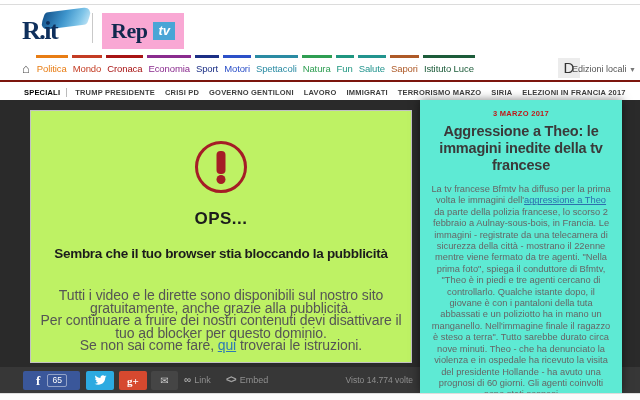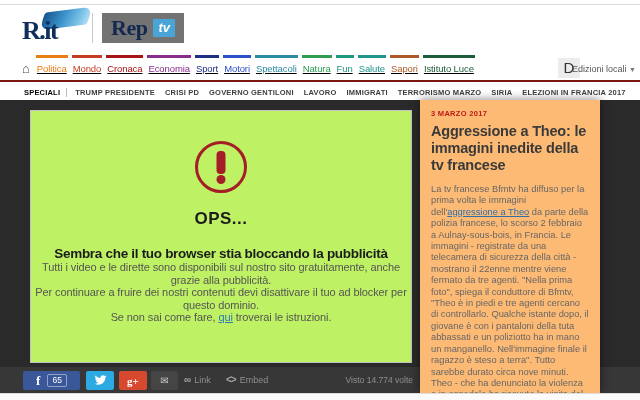--- a/index.html
+++ b/index.html
@@ -9,21 +9,21 @@
   
   .header { position:absolute; top:0; left:0; width:640px; height:55px; background:#fff; }
   .topline { position:absolute; top:4px; left:0; width:640px; height:1px; background:#dcdcdc; }
   .rit-logo { position:absolute; left:22px; top:9px; width:66px; height:40px; }
   .rit-brush { position:absolute; left:20px; top:1px; width:48px; height:17px;
     background:linear-gradient(100deg,#15558e,#3e95cc 45%,#7ec4e8 80%,#b8e0f4);
     transform:rotate(-7deg) skewX(-25deg); border-radius:3px 9px 3px 9px; }
   .rit-text { position:absolute; left:0; bottom:3px; font-family:"Liberation Serif", serif;
     font-weight:bold; font-size:26px; color:#0e2f5c; letter-spacing:-1.5px; }
   .logo-divider { position:absolute; left:92px; top:13px; width:1px; height:30px; background:#c9c9c9; }
-  .reptv { position:absolute; left:102px; top:13px; height:30px; background:#737373;
+  .reptv { position:absolute; left:102px; top:13px; height:36px; background:#f9a8d4;
     display:flex; align-items:center; padding:0 9px; }
   .reptv-rep { font-family:"Liberation Serif", serif; font-weight:bold; font-size:22px;
     color:#12284e; letter-spacing:-0.5px; }
   .reptv-tv { margin-left:6px; background:#49a5d6; color:#fff; font-style:italic;
     font-weight:bold; font-size:13px; padding:1px 5px 2px; }
 
   
   .nav { position:absolute; top:55px; left:0; width:640px; height:27px; background:#fff;
     border-bottom:2px solid #7c150d; display:flex; align-items:stretch; padding-left:22px; }
   .home-icon { font-size:13px; color:#4a4a4a; padding-top:6px; margin-right:4px; }
@@ -52,26 +52,26 @@
   .overlay { position:absolute; left:30px; top:110px; width:382px; height:253px;
     background:#bef264; border:1px solid #c2c2c2; text-align:center; }
   .warn-circle { margin:30px auto 0; width:52px; height:52px; border:3px solid #a51d26;
     border-radius:50%; position:relative; }
   .warn-bar { position:absolute; left:50%; transform:translateX(-50%); top:7px;
     width:9px; height:23px; background:#a51d26; border-radius:4px; }
   .warn-dot { position:absolute; left:50%; transform:translateX(-50%); bottom:6px;
     width:9px; height:9px; background:#a51d26; border-radius:50%; }
   .ops-title { margin-top:16px; font-size:17px; font-weight:bold; color:#1c1c1c; letter-spacing:0.5px; }
   .ops-sub { margin-top:17px; font-size:13.5px; font-weight:bold; color:#1c1c1c; letter-spacing:-0.3px; }
-  .ops-body { margin-top:0; font-size:11px; color:#555; line-height:12.5px; letter-spacing:-0.1px; }
+  .ops-body { margin-top:28px; font-size:14px; color:#555; line-height:12.5px; letter-spacing:-0.1px; }
   .ops-body a { color:#2d79b5; text-decoration:underline; }
 
   
-  .article { position:absolute; left:420px; top:100px; width:180px; height:293px;
-    background:#fdba74; padding:9px 11px; box-shadow:0 0 9px rgba(0,0,0,0.5); overflow:hidden; }
+  .article { position:absolute; left:420px; top:100px; width:202px; height:293px;
+    background:#5eead4; padding:9px 11px; box-shadow:0 0 9px rgba(0,0,0,0.5); overflow:hidden;text-align:center; }
   .article-date { font-size:7.5px; font-weight:bold; color:#c01818; letter-spacing:0.3px; }
   .article-title { margin-top:5px; font-size:14.5px; font-weight:bold; color:#3a3a3a;
     line-height:17px; letter-spacing:-0.2px; }
   .article-body { margin-top:10px; font-size:9.3px; color:#666; line-height:11.4px; }
   .article-body a { color:#2d6fae; text-decoration:underline; }
 
   
   .share-btn { position:absolute; top:371px; height:19px; border-radius:2px; display:flex;
     align-items:center; justify-content:center; color:#fff; cursor:pointer; }
   .btn-fb { left:23px; width:57px; background:#3a579a; }
@@ -101,21 +101,21 @@
   </div>
   <div class="logo-divider"></div>
   <div class="reptv">
     <span class="reptv-rep">Rep</span>
     <span class="reptv-tv">tv</span>
   </div>
 </div>
 
 <div class="nav">
   <span class="home-icon">⌂</span>
-  <span id="primary-nav-items" style="display:flex;text-decoration:underline;">
+  <span id="primary-nav-items" style="display:flex;">
       <a class="nav-item" href="#" style="border-top-color: rgb(232, 125, 20); color: rgb(232, 125, 20);">Politica</a>
       <a class="nav-item" href="#" style="border-top-color: rgb(196, 60, 35); color: rgb(196, 60, 35);">Mondo</a>
       <a class="nav-item" href="#" style="border-top-color: rgb(168, 20, 20); color: rgb(168, 20, 20);">Cronaca</a>
       <a class="nav-item" href="#" style="border-top-color: rgb(138, 43, 142); color: rgb(138, 43, 142);">Economia</a>
       <a class="nav-item" href="#" style="border-top-color: rgb(28, 47, 133); color: rgb(28, 47, 133);">Sport</a>
       <a class="nav-item" href="#" style="border-top-color: rgb(44, 80, 200); color: rgb(44, 80, 200);">Motori</a>
       <a class="nav-item" href="#" style="border-top-color: rgb(42, 139, 163); color: rgb(42, 139, 163);">Spettacoli</a>
       <a class="nav-item" href="#" style="border-top-color: rgb(47, 158, 82); color: rgb(47, 158, 82);">Natura</a>
       <a class="nav-item" href="#" style="border-top-color: rgb(31, 150, 128); color: rgb(31, 150, 128);">Fun</a>
       <a class="nav-item" href="#" style="border-top-color: rgb(34, 148, 142); color: rgb(34, 148, 142);">Salute</a>

